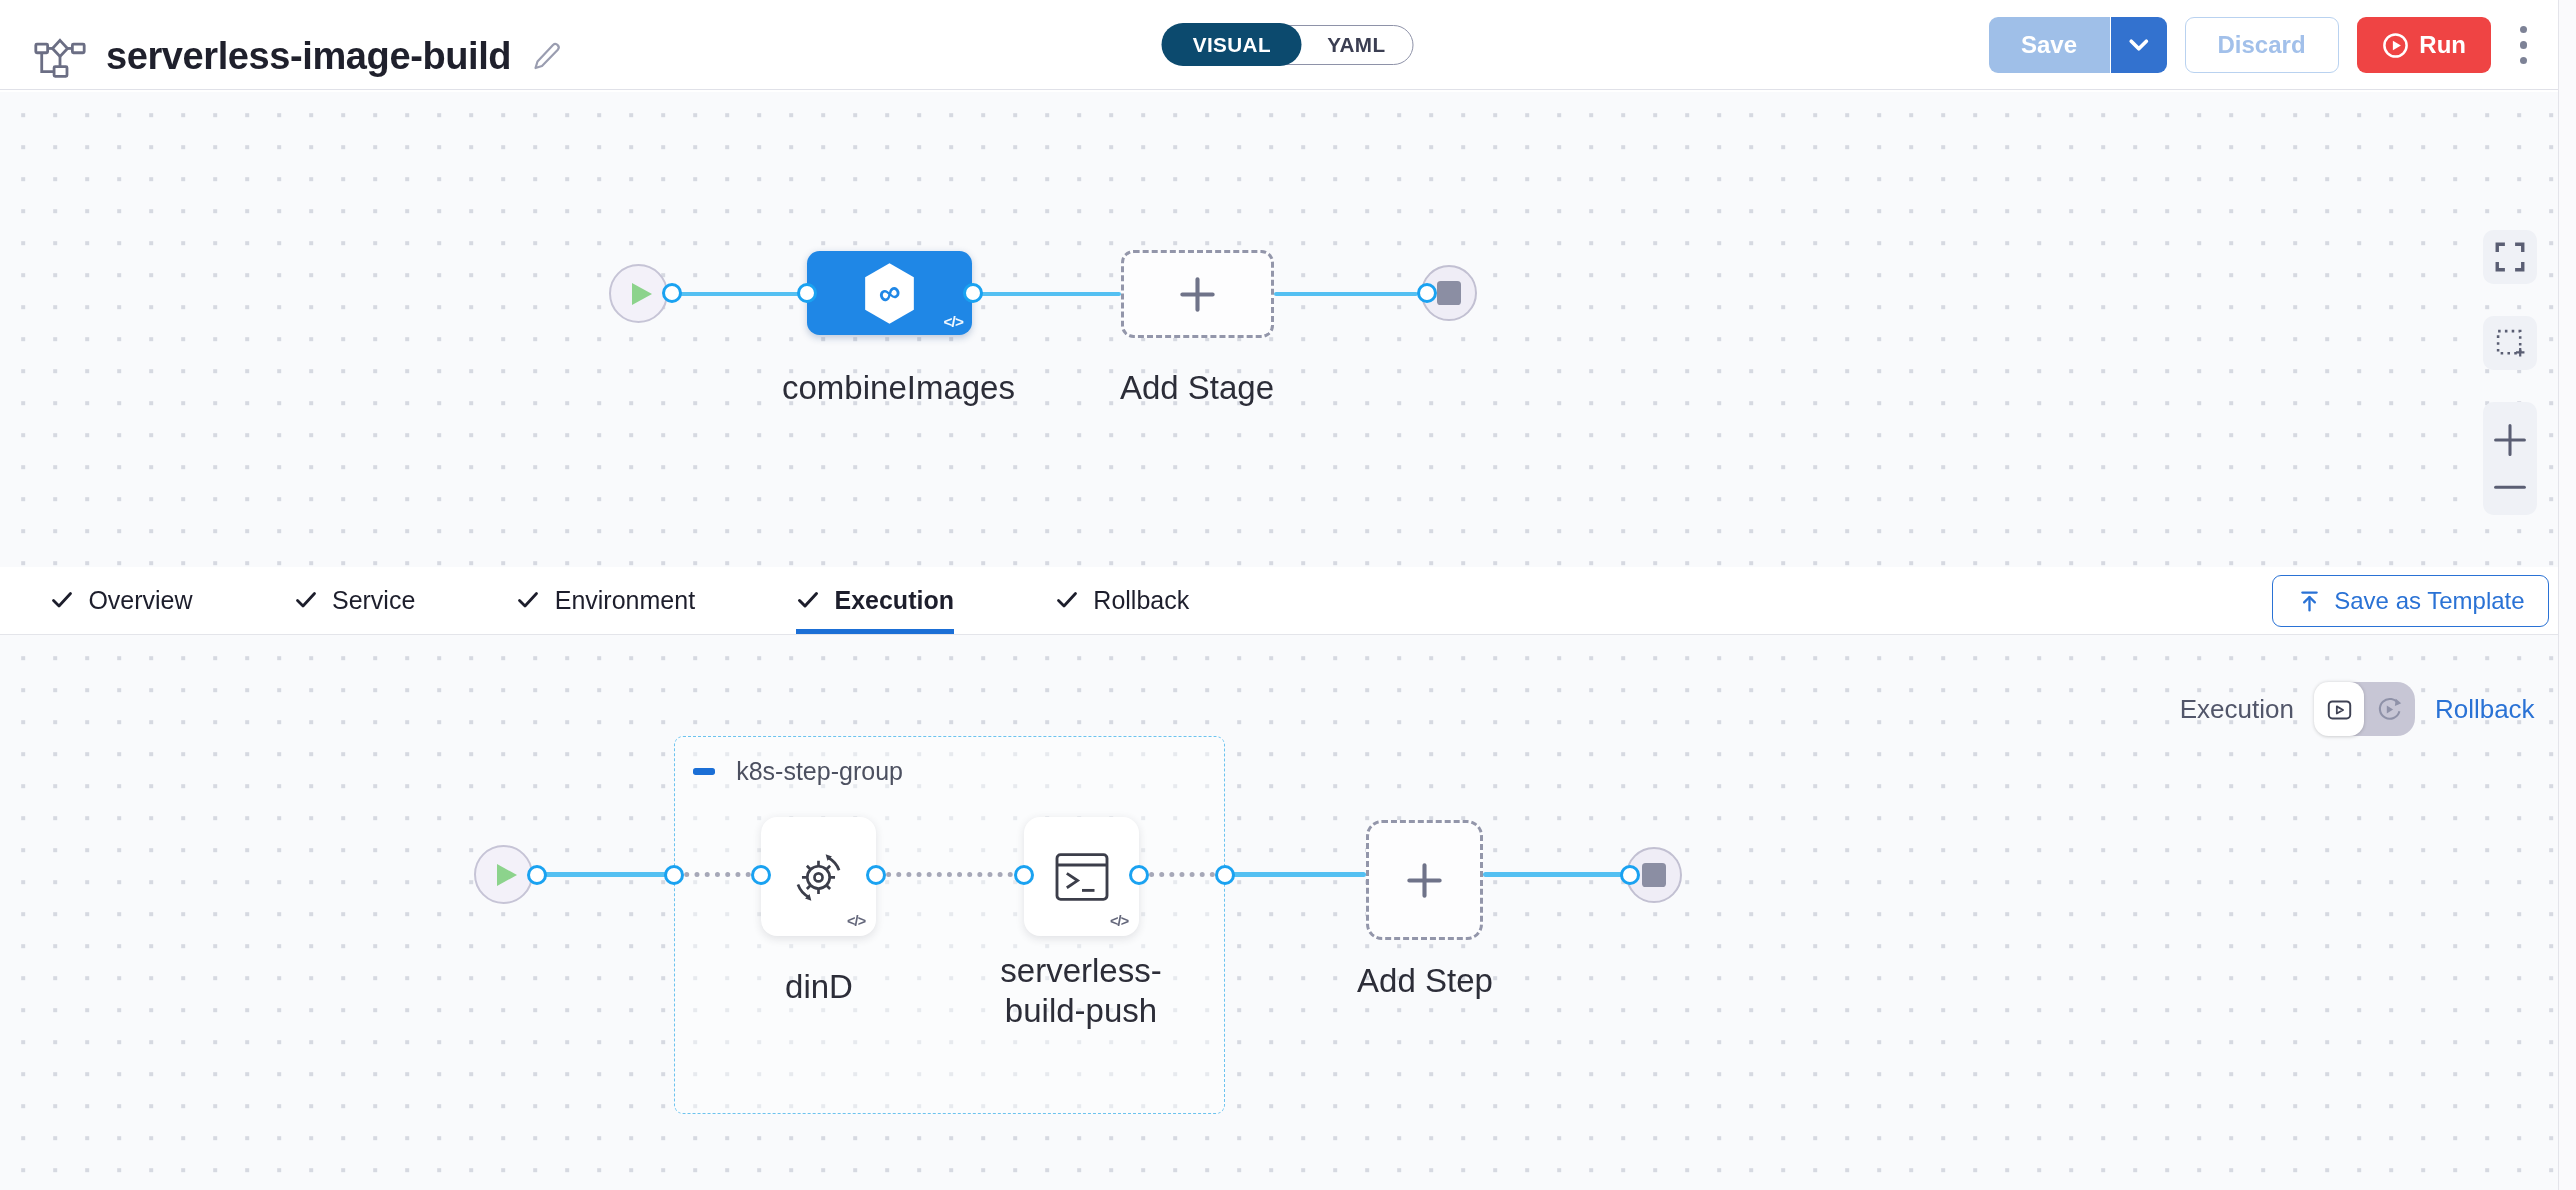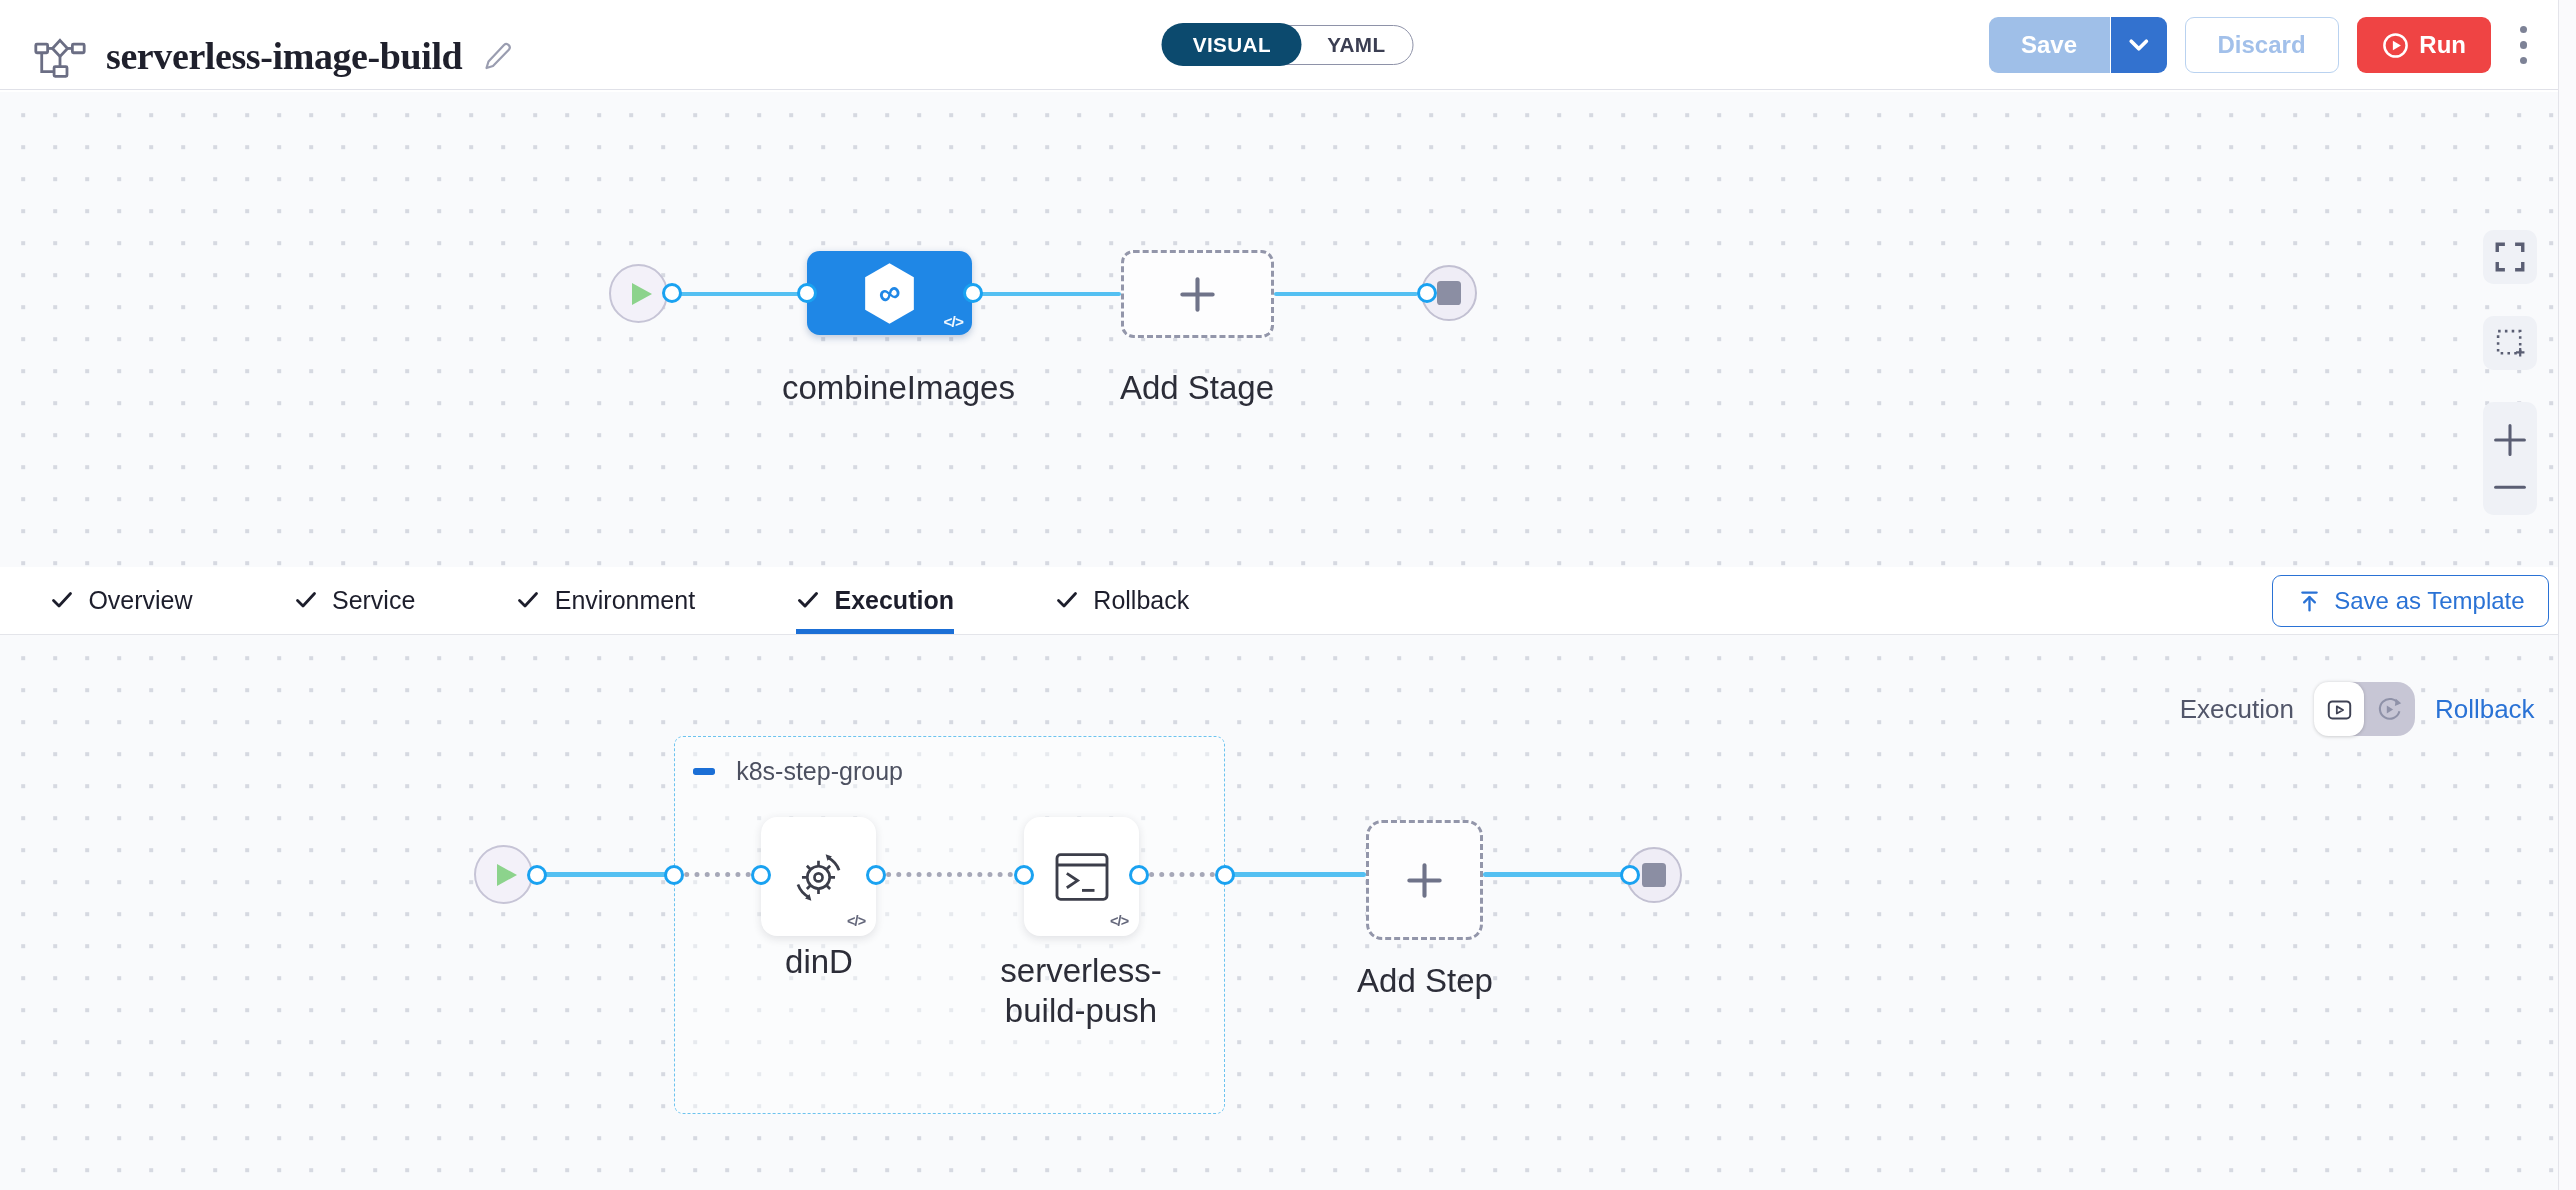--- a/index.html
+++ b/index.html
@@ -3,21 +3,21 @@
 <meta charset="utf-8">
 <style>
   * { margin:0; padding:0; box-sizing:border-box; }
   html,body { width:2576px; height:1190px; overflow:hidden; background:#fff;
     font-family:"Liberation Sans", sans-serif; color:#1d1e2c; }
   .app { position:relative; width:2576px; height:1190px; }
 
   
   .header { position:absolute; left:0; top:0; width:2576px; height:90px; background:#fff;
     border-bottom:1.8px solid #e0e1e8; z-index:10; }
-  .header-left { position:absolute; left:34px; top:0; height:112px; display:flex; align-items:center; gap:20px;font-family:Liberation Serif, serif; }
+  .header-left { position:absolute; left:34px; top:0; height:112px; display:flex; align-items:center; gap:20px; }
   .page-title { font-size:38px; font-weight:700; color:#1f202c; letter-spacing:-0.4px; }
   .mode-toggle { position:absolute; left:50%; top:50%; transform:translate(-50%,-50%);
     display:flex; align-items:center; height:40px; border:1.8px solid #8e92a8; border-radius:21.6px; background:#fff; }
   .mode-seg { height:40px; display:flex; align-items:center; justify-content:center; padding:0 27px;
     font-size:20.7px; font-weight:700; letter-spacing:0.4px; border-radius:21.6px; color:#3b3e52; }
   .mode-seg.active { background:#0c4a6e; color:#fff; margin:-1.8px; height:43px; padding:0 31px; }
   .header-right { position:absolute; right:40px; top:0; height:90px; display:flex; align-items:center; gap:18px; }
   .validated-badge { display:flex; align-items:center; gap:10.8px; height:56px; padding:0 23.4px;
     border:1.8px solid #cde9f6; border-radius:10.8px; background:#fdfeff; }
   .validated-label { font-size:21.6px; font-weight:700; color:#3c4152; }
@@ -358,21 +358,21 @@
         <path d="M23 6 V40 M6 23 H40" stroke="#6f7389" stroke-width="4.6" stroke-linecap="round"></path>
       </svg>
     </div>
 
     <div class="edge" style="left:1483px; top:237px; width:147px;"></div>
     <div class="port" style="left:1620px; top:230px;"></div>
     <div class="node-end" style="left:1626px; top:212px;">
       <div class="stop-sq"></div>
     </div>
 
-    <div class="node-label" style="left:756px; top:308px; width:126px;">dinD</div>
+    <div class="node-label" style="left:756px; top:333px; width:126px;">dinD</div>
     <div class="node-label" style="left:982px; top:316px; width:198px; line-height:40px;">
       <div>serverless-</div>
       <div>build-push</div>
     </div>
     <div class="node-label" style="left:1335px; top:327px; width:180px;">Add Step</div>
   </div>
 
   <div class="scrollbar-track"></div>
 </div>
 

